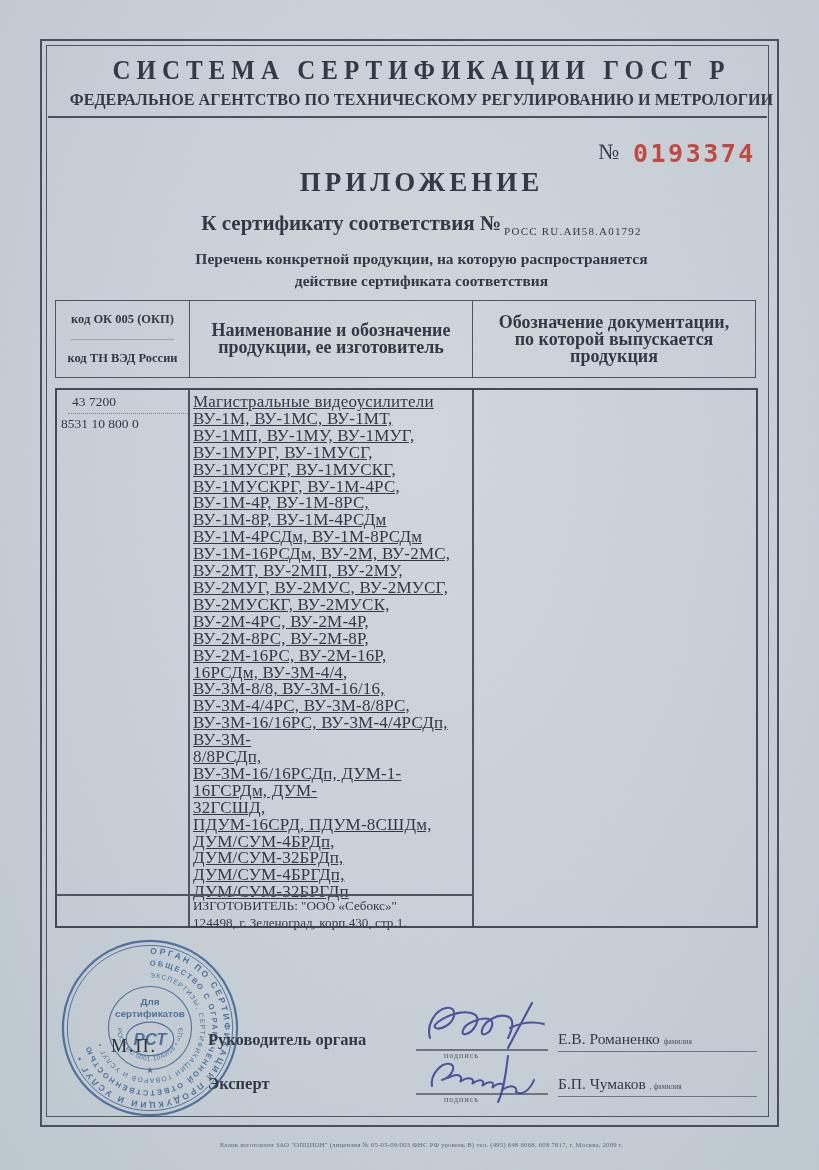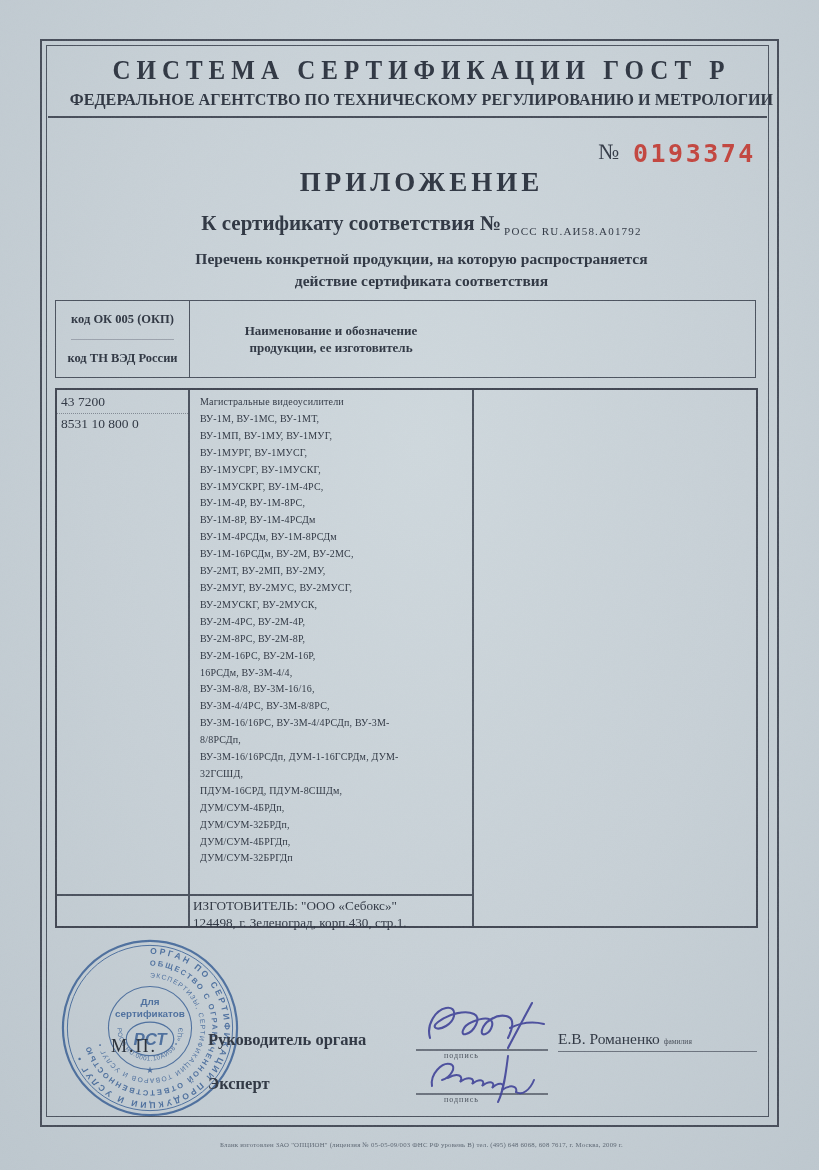--- a/index.html
+++ b/index.html
@@ -27,29 +27,29 @@
   .cert-line{top:211px;left:0;right:0;display:flex;justify-content:center;}
   .cert-line .lbl{font-size:21px;font-weight:bold;}
   .cert-line .val{font-size:11px;letter-spacing:1.2px;margin-left:3px;margin-top:14px;}
   .subt1{top:250px;font-size:15.5px;font-weight:bold;}
   .subt2{top:272px;font-size:15.5px;font-weight:bold;}
   
   .thead{left:55px;top:300px;width:699px;height:76px;border:1.5px solid #49505c;display:grid;grid-template-columns:133px 283px 1fr;}
   .thead .c1{display:flex;flex-direction:column;align-items:center;}
   .thead .c1 div{flex:1;display:flex;align-items:center;justify-content:center;font-size:12.5px;font-weight:bold;}
   .thead .c1 div:first-child{border-bottom:1px solid #9aa1ab;}
-  .thead .c2,.thead .c3{border-left:1.5px solid #49505c;display:flex;align-items:center;justify-content:center;text-align:center;font-size:13px;font-weight:bold;white-space:pre-line;line-height:17px;}
+  .thead .c2,.thead .c3{border-left:1.5px solid #49505c;display:flex;align-items:center;justify-content:center;text-align:center;font-size:18px;font-weight:bold;white-space:pre-line;line-height:17px;}
   
   .tbody{left:55px;top:388px;width:699px;height:536px;border:2px solid #3f4450;}
   .vline{position:absolute;top:0;bottom:0;width:1.5px;background:#49505c;}
   .v1{left:131px;} .v2{left:415px;}
   .code-cell{position:absolute;left:0;top:0;width:131px;font-size:13.5px;}
-  .code-cell .a{padding:4px 4px 3px 4px;border-bottom:1px dotted #7f8791;}
+  .code-cell .a{padding:4px 4px 3px 4px;border-bottom:1px dotted #7f8791;margin-left:11px;}
   .code-cell .b{padding:2px 4px;}
-  .products{position:absolute;left:143px;top:4px;width:276px;font-size:10px;line-height:16.9px;letter-spacing:.2px;}
+  .products{position:absolute;left:136px;top:4px;width:276px;font-size:17px;line-height:16.9px;letter-spacing:.2px;text-decoration:underline;}
   .row-divider{position:absolute;left:0;top:504px;width:416px;height:1.5px;background:#49505c;}
   .manufacturer{position:absolute;left:136px;top:508px;font-size:13.2px;line-height:16.5px;}
   
   .stamp{left:56px;top:934px;z-index:4;mix-blend-mode:multiply;opacity:.88;}
   .mp{left:111px;top:1036px;font-size:18px;letter-spacing:2px;color:#262c36;z-index:5;}
   .role1{left:208px;top:1030px;font-size:16.5px;font-weight:bold;z-index:6;}
   .role2{left:208px;top:1074px;font-size:16.5px;font-weight:bold;z-index:6;}
   .sigline{width:132px;height:1.5px;background:#6a717c;z-index:3;}
   .sl1{left:416px;top:1049px;} .sl2{left:416px;top:1093px;}
   .signlbl{font-size:8px;letter-spacing:1px;color:#454c57;z-index:6;}
@@ -90,20 +90,22 @@
   <div class="abs ctr subt1">Перечень конкретной продукции,  на которую распространяется</div>
   <div class="abs ctr subt2">действие сертификата соответствия</div>
 
   <div class="abs thead">
     <div class="c1">
       <div>код ОК 005 (ОКП)</div>
       <div>код ТН ВЭД России</div>
     </div>
     <div class="c2">Наименование и обозначение
 продукции, ее изготовитель</div>
+    <div class="c3">Обозначение документации,
+по которой выпускается продукция</div>
   </div>
 
   <div class="abs tbody">
     <div class="vline v1"></div>
     <div class="vline v2"></div>
     <div class="code-cell">
       <div class="a">43 7200</div>
       <div class="b">8531 10 800 0</div>
     </div>
     <div class="products">
@@ -188,20 +190,24 @@
   <div class="abs sigline sl2"></div>
   <svg class="abs autograph ag2" width="124" height="54" viewBox="0 0 124 54">
     <g fill="none" stroke="#3c3f96" stroke-width="2" stroke-linecap="round" opacity=".9">
       <path d="M12,36 C10,24 22,12 30,14 C38,16 30,28 22,30"></path>
       <path d="M28,28 C38,22 44,26 40,32 C48,26 56,28 52,34 C60,28 66,30 62,36 C70,30 76,32 72,38 C78,32 86,32 82,40 C90,34 98,36 96,42"></path>
       <path d="M88,6 C86,22 84,40 78,52"></path>
       <path d="M96,42 C102,46 110,40 114,30"></path>
     </g>
   </svg>
   <div class="abs signlbl pl2">подпись</div>
+  <div class="abs namewrap nw2">
+    <span class="nm">Б.П. Чумаков</span>
+    <span class="nl">, фамилия</span>
+  </div>
 
   <div class="abs footer">Бланк изготовлен ЗАО "ОПЦИОН" (лицензия № 05-05-09/003 ФНС РФ уровень В) тел. (495) 648 6068, 608 7617, г. Москва, 2009 г.</div>
 
   <svg class="texture" width="819" height="1170">
     <filter id="grain">
         <feTurbulence type="fractalNoise" baseFrequency="0.8" numOctaves="2" stitchTiles="stitch"></feTurbulence>
       <feColorMatrix type="matrix" values="0 0 0 0 0.72  0 0 0 0 0.78  0 0 0 0 0.82  0 0 0 0.14 0"></feColorMatrix>
     </filter>
     <rect width="819" height="1170" filter="url(#grain)"></rect>
   </svg>

